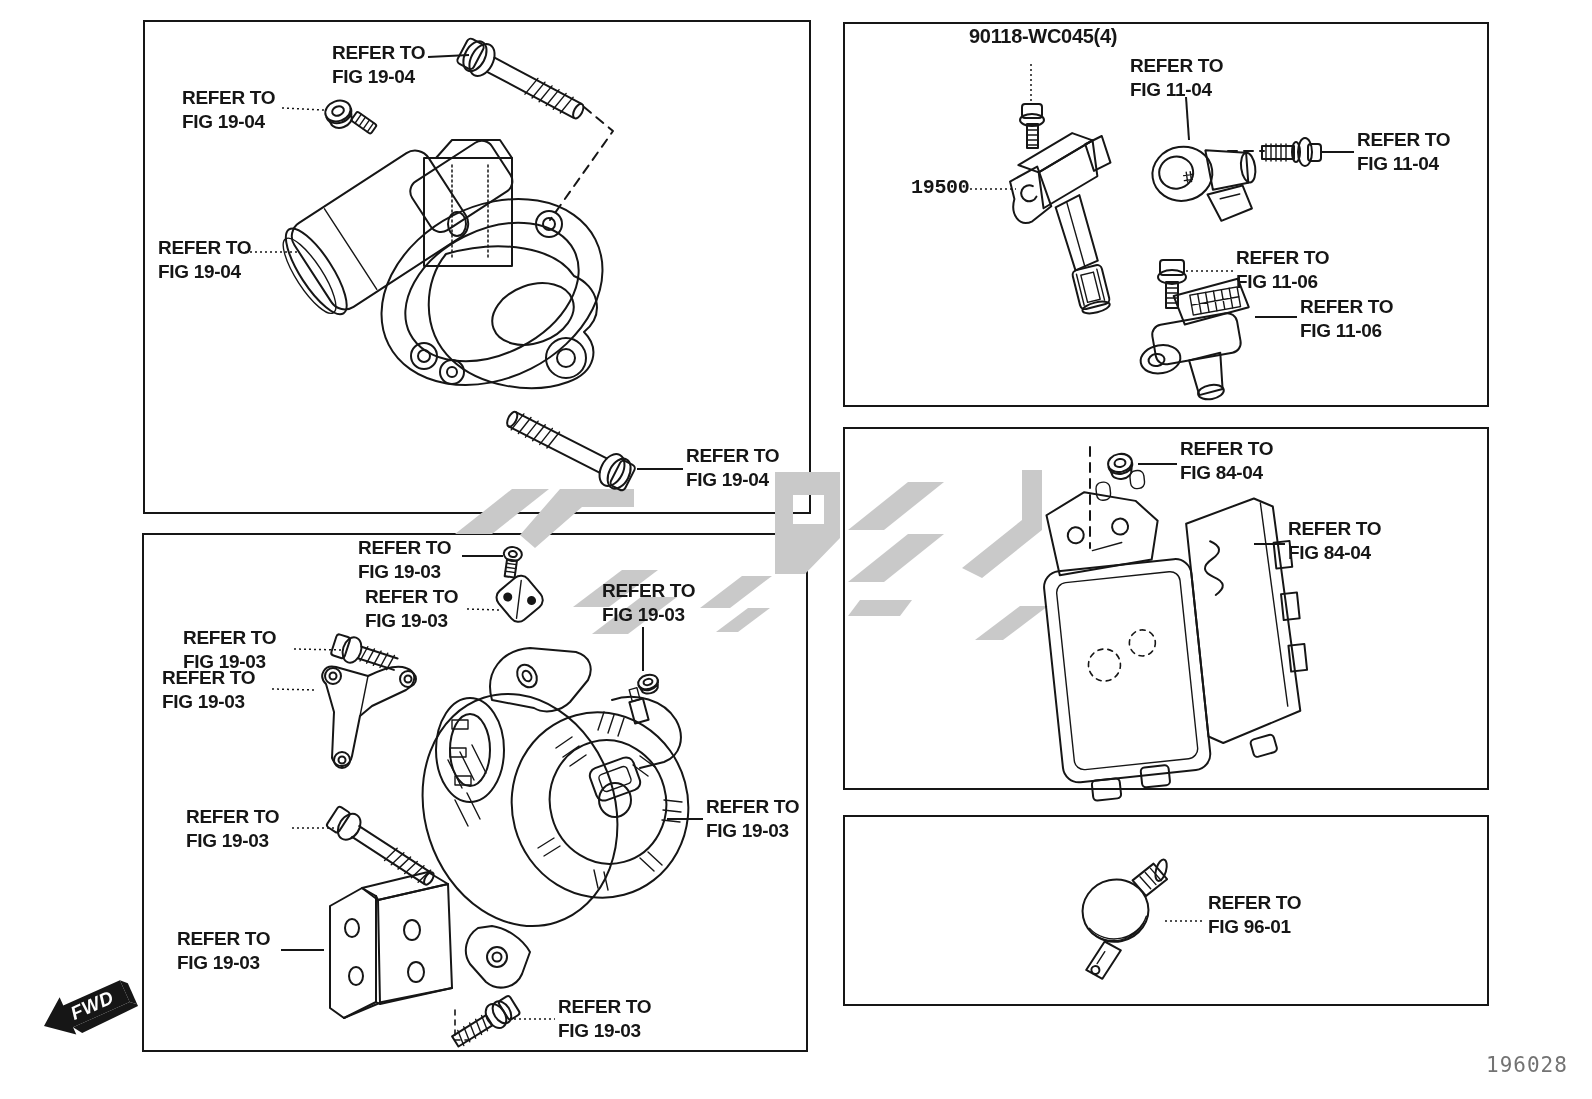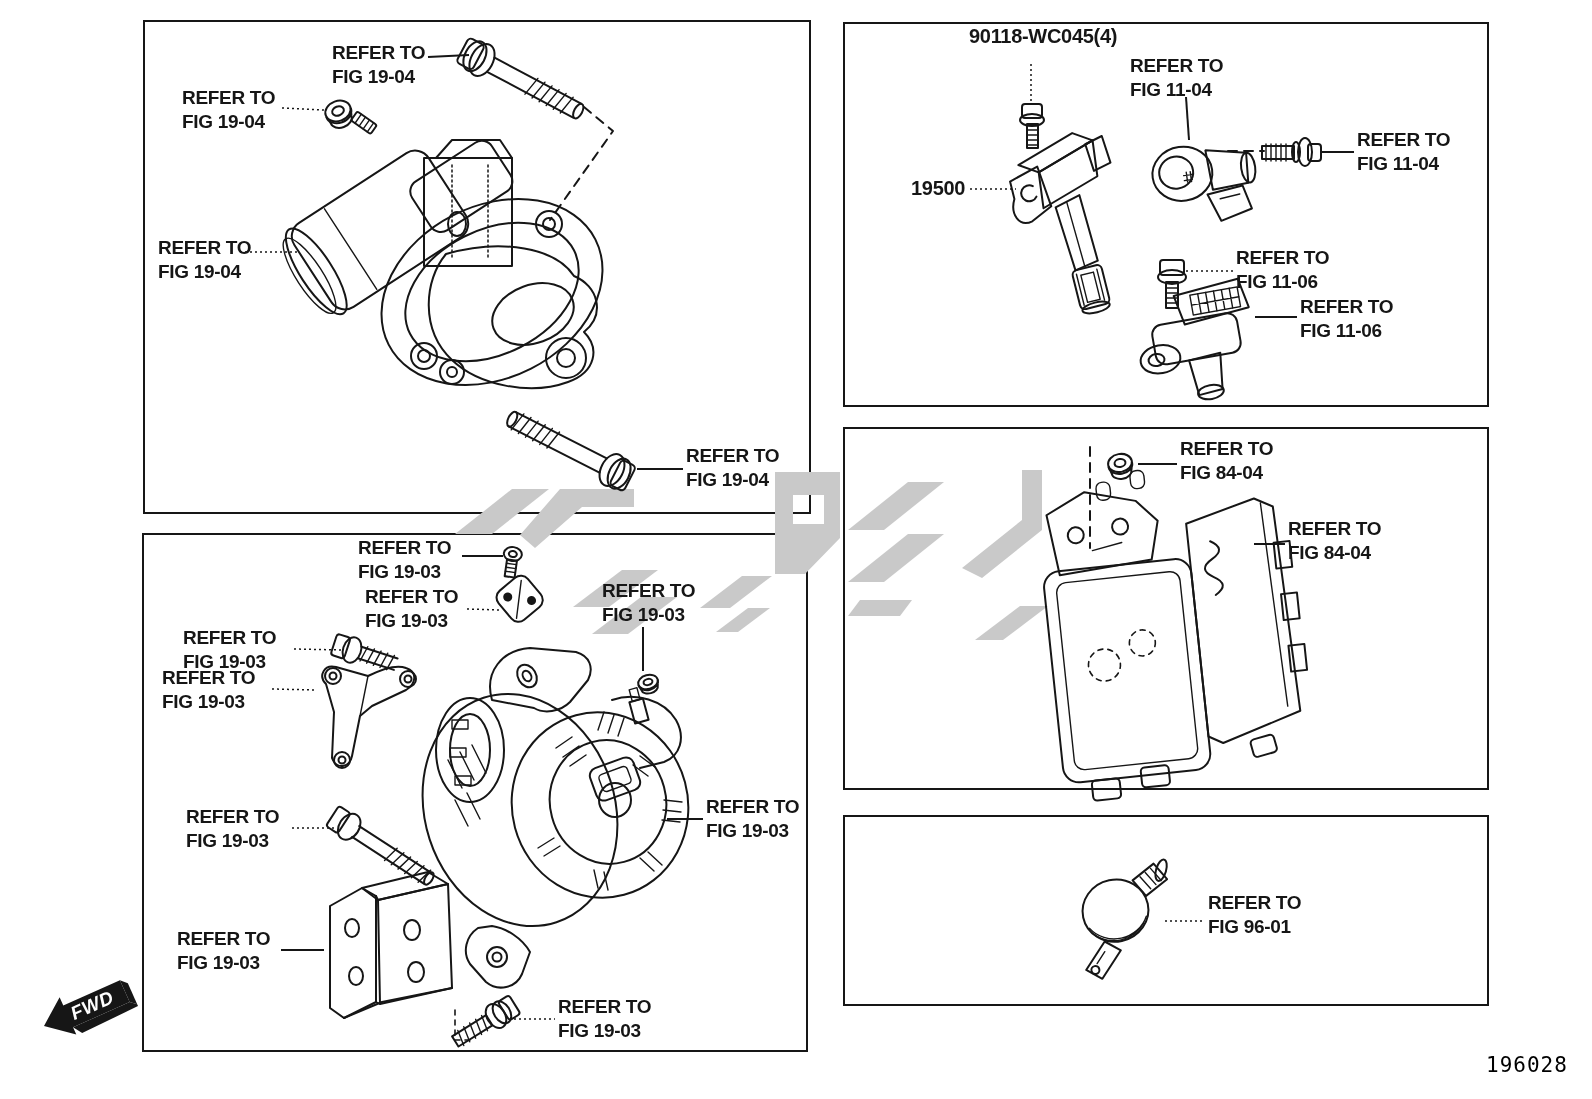--- a/index.html
+++ b/index.html
@@ -14,21 +14,21 @@
   .dotln{stroke-dasharray:2 3;stroke-width:1.5;}
   .crdash{stroke-dasharray:5 5;stroke-width:1.6;}
   .fillink{fill:var(--ink);stroke:none;}
   .wm{fill:var(--wm);stroke:none;}
   .callout{position:absolute;font:700 19px/24px "Liberation Sans",sans-serif;
            letter-spacing:-0.3px;color:var(--ink);white-space:pre;}
   .callout.part{font-size:20px;}
   .leader{stroke:var(--ink);stroke-width:2;fill:none;}
   .leader.dotted{stroke-width:1.5;stroke-dasharray:2 3;}
   .footer-code{position:absolute;left:1486px;top:1053px;font:400 21px "DejaVu Sans Mono",monospace;
-               letter-spacing:1px;color:#000000;}
+               letter-spacing:1px;color:#737373;}
 </style>
 </head>
 <body>
 
 <div class="stage">
 
   <div class="panel" style="left:143px;top:20px;width:668px;height:494px;"></div>
   <div class="panel" style="left:142px;top:533px;width:666px;height:519px;"></div>
   <div class="panel" style="left:843px;top:22px;width:646px;height:385px;"></div>
   <div class="panel" style="left:843px;top:427px;width:646px;height:363px;"></div>
@@ -354,21 +354,21 @@
       </g>
   </svg>
 
   <div id="callouts">
       <div class="callout" style="left: 332px; top: 41px;"><div>REFER TO</div><div>FIG 19-04</div></div>
       <div class="callout" style="left: 182px; top: 86px;"><div>REFER TO</div><div>FIG 19-04</div></div>
       <div class="callout" style="left: 158px; top: 236px;"><div>REFER TO</div><div>FIG 19-04</div></div>
       <div class="callout" style="left: 686px; top: 444px;"><div>REFER TO</div><div>FIG 19-04</div></div>
       <div class="callout part" style="left: 961px; top: 24px; margin-left: 8px;"><div>90118-WC045(4)</div></div>
       <div class="callout" style="left: 1130px; top: 54px;"><div>REFER TO</div><div>FIG 11-04</div></div>
-      <div class="callout part" style="left: 911px; top: 176px;"><div>19500</div></div>
+      <div class="callout part" style="left: 911px; top: 176px; font-family: Liberation Mono, monospace;"><div>19500</div></div>
       <div class="callout" style="left: 1357px; top: 128px;"><div>REFER TO</div><div>FIG 11-04</div></div>
       <div class="callout" style="left: 1236px; top: 246px;"><div>REFER TO</div><div>FIG 11-06</div></div>
       <div class="callout" style="left: 1300px; top: 295px;"><div>REFER TO</div><div>FIG 11-06</div></div>
       <div class="callout" style="left: 1180px; top: 437px;"><div>REFER TO</div><div>FIG 84-04</div></div>
       <div class="callout" style="left: 1288px; top: 517px;"><div>REFER TO</div><div>FIG 84-04</div></div>
       <div class="callout" style="left: 1208px; top: 891px;"><div>REFER TO</div><div>FIG 96-01</div></div>
       <div class="callout" style="left: 358px; top: 536px;"><div>REFER TO</div><div>FIG 19-03</div></div>
       <div class="callout" style="left: 365px; top: 585px;"><div>REFER TO</div><div>FIG 19-03</div></div>
       <div class="callout" style="left: 183px; top: 626px;"><div>REFER TO</div><div>FIG 19-03</div></div>
       <div class="callout" style="left: 162px; top: 666px;"><div>REFER TO</div><div>FIG 19-03</div></div>

